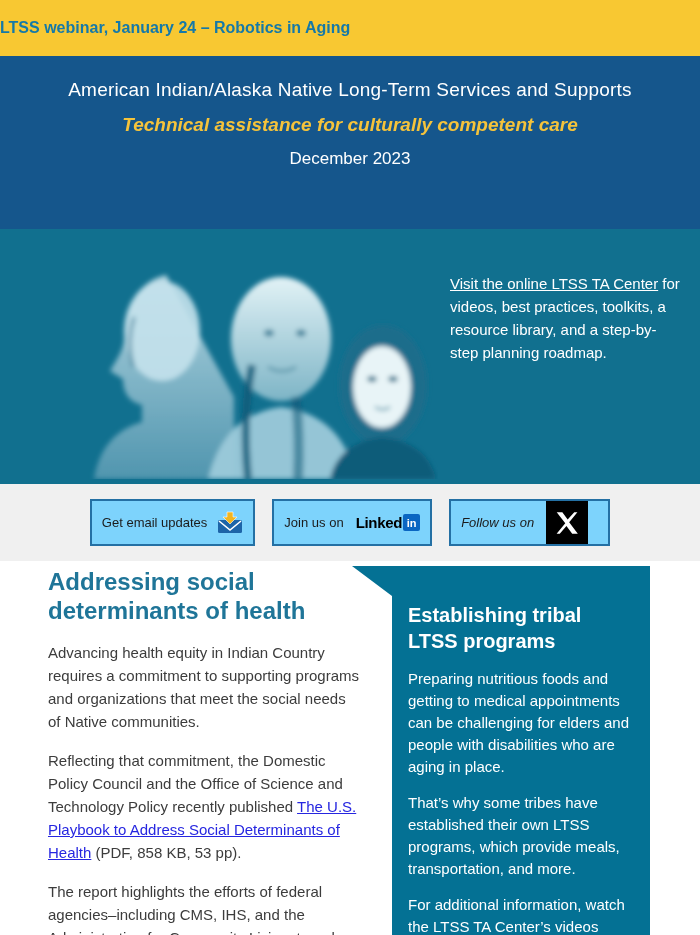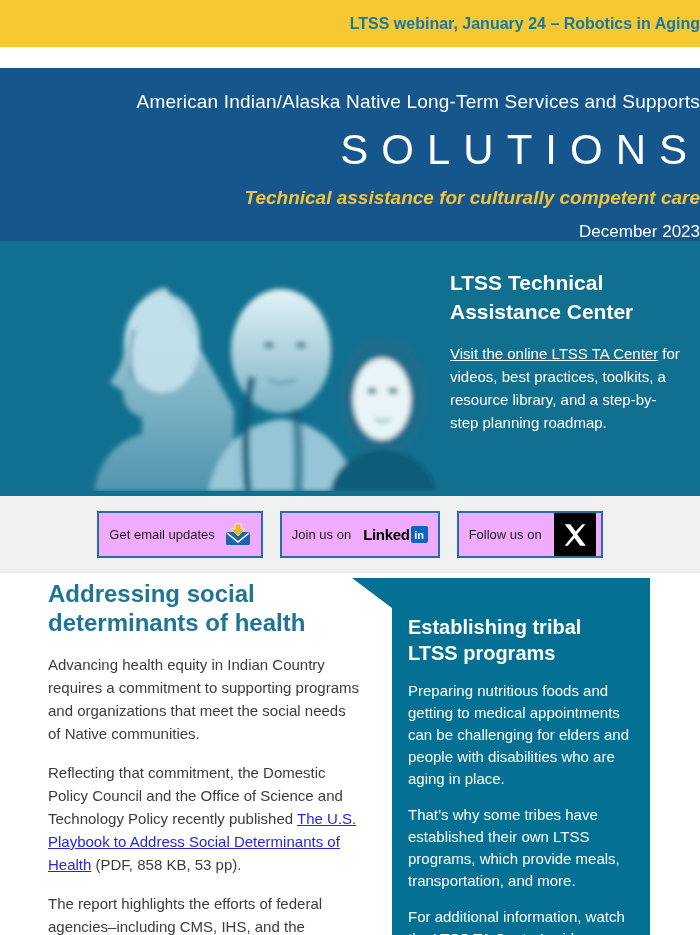--- a/index.html
+++ b/index.html
@@ -1,46 +1,46 @@
 <!DOCTYPE html>
 <html><head>
 <meta charset="utf-8">
 <style>
   html,body{margin:0;padding:0;background:#ffffff;}
   body{width:700px;font-family:"Liberation Sans","DejaVu Sans",sans-serif;}
   .page{width:700px;height:935px;overflow:hidden;position:relative;background:#fff;}
 
   
-  .banner{height:47px;background:#F8C832;display:flex;align-items:center;justify-content:flex-end;}
+  .banner{height:56px;background:#F8C832;display:flex;align-items:center;justify-content:flex-start;}
   .banner span{color:#1579A8;font-weight:bold;font-size:16px;cursor:pointer;}
 
   
-  .masthead{height:173px;background:#15568C;text-align:right;color:#fff;margin-top:21px;}
+  .masthead{height:173px;background:#15568C;text-align:center;color:#fff;}
   .masthead .super{font-size:19px;padding-top:23px;letter-spacing:.2px;}
   .masthead .title{font-size:42px;letter-spacing:13px;margin-top:13px;font-weight:400;text-indent:13px;}
   .masthead .tagline{color:#F5C33B;font-style:italic;font-weight:bold;font-size:19px;margin-top:13px;}
   .masthead .date{font-size:17px;margin-top:13px;}
 
   
   .hero{height:255px;background:#11708F;position:relative;}
   .hero-photo{position:absolute;left:38px;top:18px;width:400px;height:232px;}
   .hero-text{position:absolute;left:450px;top:27px;width:232px;color:#fff;}
   .hero-text h2{margin:0;font-size:21px;line-height:29px;font-weight:bold;}
   .hero-text p{font-size:15px;line-height:23px;margin:16px 0 0 0;}
   .hero-text a{color:#fff;text-decoration:underline;cursor:pointer;}
 
   
   .social{height:77px;background:#F0F0F0;display:flex;align-items:center;justify-content:center;gap:17px;}
-  .sbtn{height:47px;background:#f0abfc;border:2px solid #2470A4;display:flex;align-items:center;box-sizing:border-box;cursor:pointer;font-size:13px;color:#1b1b1b;padding:0 10px;justify-content:center;}
+  .sbtn{height:47px;background:#7dd3fc;border:2px solid #2470A4;display:flex;align-items:center;box-sizing:border-box;cursor:pointer;font-size:13px;color:#1b1b1b;padding:0 10px;justify-content:center;}
   .sbtn .lbl{white-space:nowrap;}
   .env-icon{margin-left:10px;display:block;}
   .li-word{font-weight:bold;font-size:15px;margin-left:12px;color:#000;letter-spacing:-.3px;}
   .li-badge{width:17px;height:17px;background:#0A66C2;border-radius:2px;color:#fff;font-weight:bold;font-size:11px;display:flex;align-items:center;justify-content:center;margin-left:1px;}
   .x-box{width:42px;height:43px;background:#000;display:flex;align-items:center;justify-content:center;margin-left:12px;}
-  .sbtn.x-btn{padding-right:5px;}
+  .sbtn.x-btn{padding-right:20px;font-style:italic;}
 
   
   .main{height:503px;position:relative;background:#fff;overflow:hidden;}
   .article{position:absolute;left:48px;top:4px;width:314px;}
   .article h2{margin:2px 0 0 0;color:#1F7598;font-size:24px;line-height:29px;font-weight:bold;}
   .article p{font-size:15px;line-height:23px;color:#3C3C3C;margin:16px 0 0 0;}
   .article a{color:#2626E0;text-decoration:underline;cursor:pointer;}
 
   .sidebar{position:absolute;left:0;top:0;width:700px;height:390px;background:#047194;
            clip-path:polygon(352px 5px,650px 5px,650px 390px,392px 390px,392px 35px);}
@@ -52,21 +52,20 @@
 <body>
 
 <div class="page">
 
   <div class="banner">
     <span>LTSS webinar, January 24 – Robotics in Aging</span>
   </div>
 
   <div class="masthead">
     <div class="super">American Indian/Alaska Native Long-Term Services and Supports</div>
-    <div class="title">SOLUTIONS</div>
     <div class="tagline">Technical assistance for culturally competent care</div>
     <div class="date">December 2023</div>
   </div>
 
   <div class="hero">
     <svg class="hero-photo" viewBox="0 0 400 232" aria-hidden="true">
       <defs>
         <filter id="soft" x="-20%" y="-20%" width="140%" height="140%">
             <feGaussianBlur stdDeviation="2.4"></feGaussianBlur>
           </filter>
@@ -95,21 +94,20 @@
 
         <ellipse cx="345" cy="138" rx="44" ry="60" fill="#1d6d8b"></ellipse>
         <ellipse cx="344" cy="140" rx="29" ry="41" fill="#e8f4f7"></ellipse>
         <ellipse cx="334" cy="132" rx="4.6" ry="3" fill="#35758e"></ellipse>
         <ellipse cx="355" cy="132" rx="4.6" ry="3" fill="#35758e"></ellipse>
         <path d="M337 160 q8 5 15 0" stroke="#6ba2b4" stroke-width="2.6" fill="none"></path>
         <path d="M292 232 Q300 196 344 190 Q390 196 398 232 Z" fill="#0e5c79"></path>
       </g>
     </svg>
     <div class="hero-text">
-      <h2>LTSS Technical Assistance Center</h2>
       <p><a>Visit the online LTSS TA Center</a><span> for videos, best practices, toolkits, a resource library, and a step-by-step planning roadmap.</span></p>
     </div>
   </div>
 
   <div class="social">
     <div class="sbtn">
       <span class="lbl">Get email updates</span>
       <svg class="env-icon" width="26" height="24" viewBox="0 0 26 24">
         <rect x="1" y="9" width="24" height="13" rx="1.5" fill="#1d64a8"></rect>
         <polyline points="2,10 13,19 24,10" stroke="#fff" stroke-width="1.6" fill="none"></polyline>

